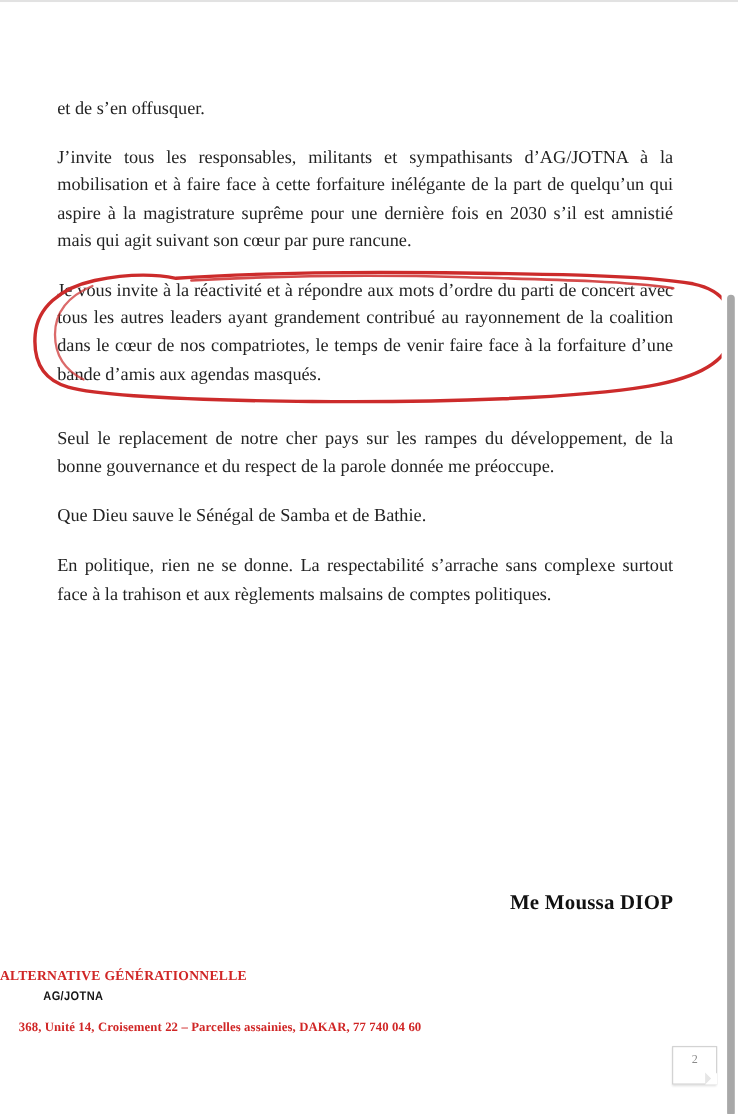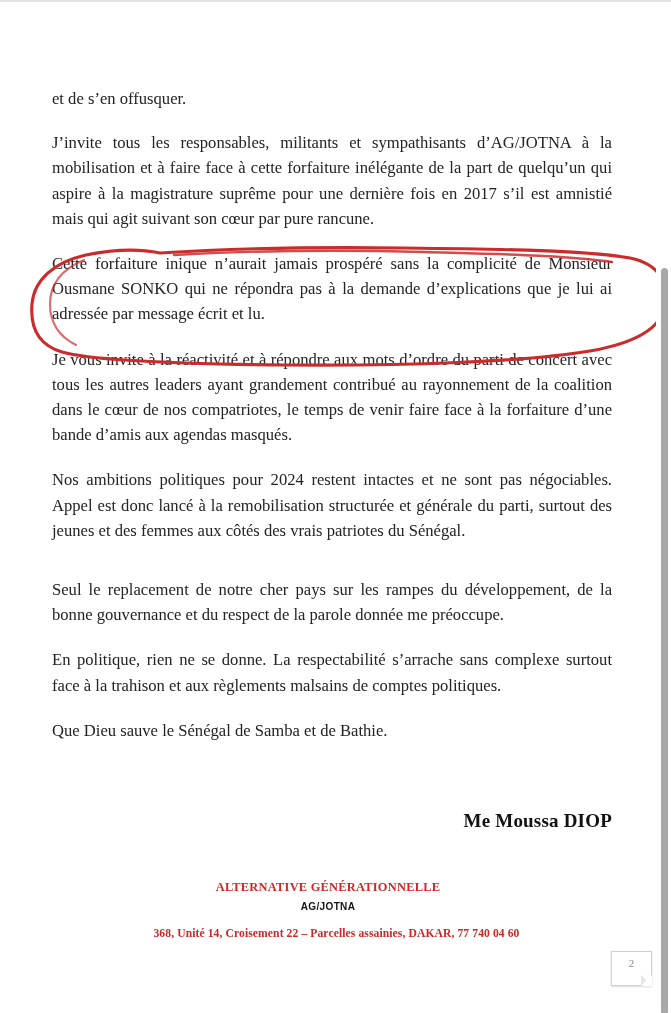--- a/index.html
+++ b/index.html
@@ -72,21 +72,20 @@
     font-weight: bold;
     color: #111111;
     letter-spacing: 0.2px;
   }
 
   .footer {
     position: absolute;
     left: 0;
     top: 876px;
     width: 656px;
-    text-align: center;
   }
 
   .footer-org {
     font-size: 12.4px;
     font-weight: bold;
     color: #d02626;
     letter-spacing: 0.25px;
     line-height: 18px;
   }
 
@@ -185,27 +184,25 @@
 <body>
 
 <div id="viewer">
 
   <div class="top-rule"></div>
 
   <div class="page">
 
     <div class="page-body">
       <p class="para tight">et de s’en offusquer.</p>
-      <p class="para">J’invite tous les responsables, militants et sympathisants d’AG/JOTNA à la mobilisation et à faire face à cette forfaiture inélégante de la part de quelqu’un qui aspire à la magistrature suprême pour une dernière fois en 2017 s’il est amnistié mais qui agit suivant son cœur par pure rancune.</p>
-      <p class="para">Cette forfaiture inique n’aurait jamais prospéré sans la complicité de Monsieur Ousmane SONKO qui ne répondra pas à la demande d’explications que je lui ai adressée par message écrit et lu.</p>
+      <p class="para">J’invite tous les responsables, militants et sympathisants d’AG/JOTNA à la mobilisation et à faire face à cette forfaiture inélégante de la part de quelqu’un qui aspire à la magistrature suprême pour une dernière fois en 2030 s’il est amnistié mais qui agit suivant son cœur par pure rancune.</p>
       <p class="para">Je vous invite à la réactivité et à répondre aux mots d’ordre du parti de concert avec tous les autres leaders ayant grandement contribué au rayonnement de la coalition dans le cœur de nos compatriotes, le temps de venir faire face à la forfaiture d’une bande d’amis aux agendas masqués.</p>
-      <p class="para">Nos ambitions politiques pour 2024 restent intactes et ne sont pas négociables. Appel est donc lancé à la remobilisation structurée et générale du parti, surtout des jeunes et des femmes aux côtés des vrais patriotes du Sénégal.</p>
       <p class="para gap-before">Seul le replacement de notre cher pays sur les rampes du développement, de la bonne gouvernance et du respect de la parole donnée me préoccupe.</p>
+      <p class="para">Que Dieu sauve le Sénégal de Samba et de Bathie.</p>
       <p class="para">En politique, rien ne se donne. La respectabilité s’arrache sans complexe surtout face à la trahison et aux règlements malsains de comptes politiques.</p>
-      <p class="para">Que Dieu sauve le Sénégal de Samba et de Bathie.</p>
     </div>
 
     <div class="annotation">
       <svg width="645" height="130" viewBox="0 0 645 130" xmlns="http://www.w3.org/2000/svg">
         <path d="M 136 11
                  C 210 6, 300 5, 380 6
                  C 470 7, 560 8, 606 16
                  C 636 22, 645 42, 641 64
                  C 637 86, 612 101, 566 109
                  C 500 120, 380 124, 260 123

